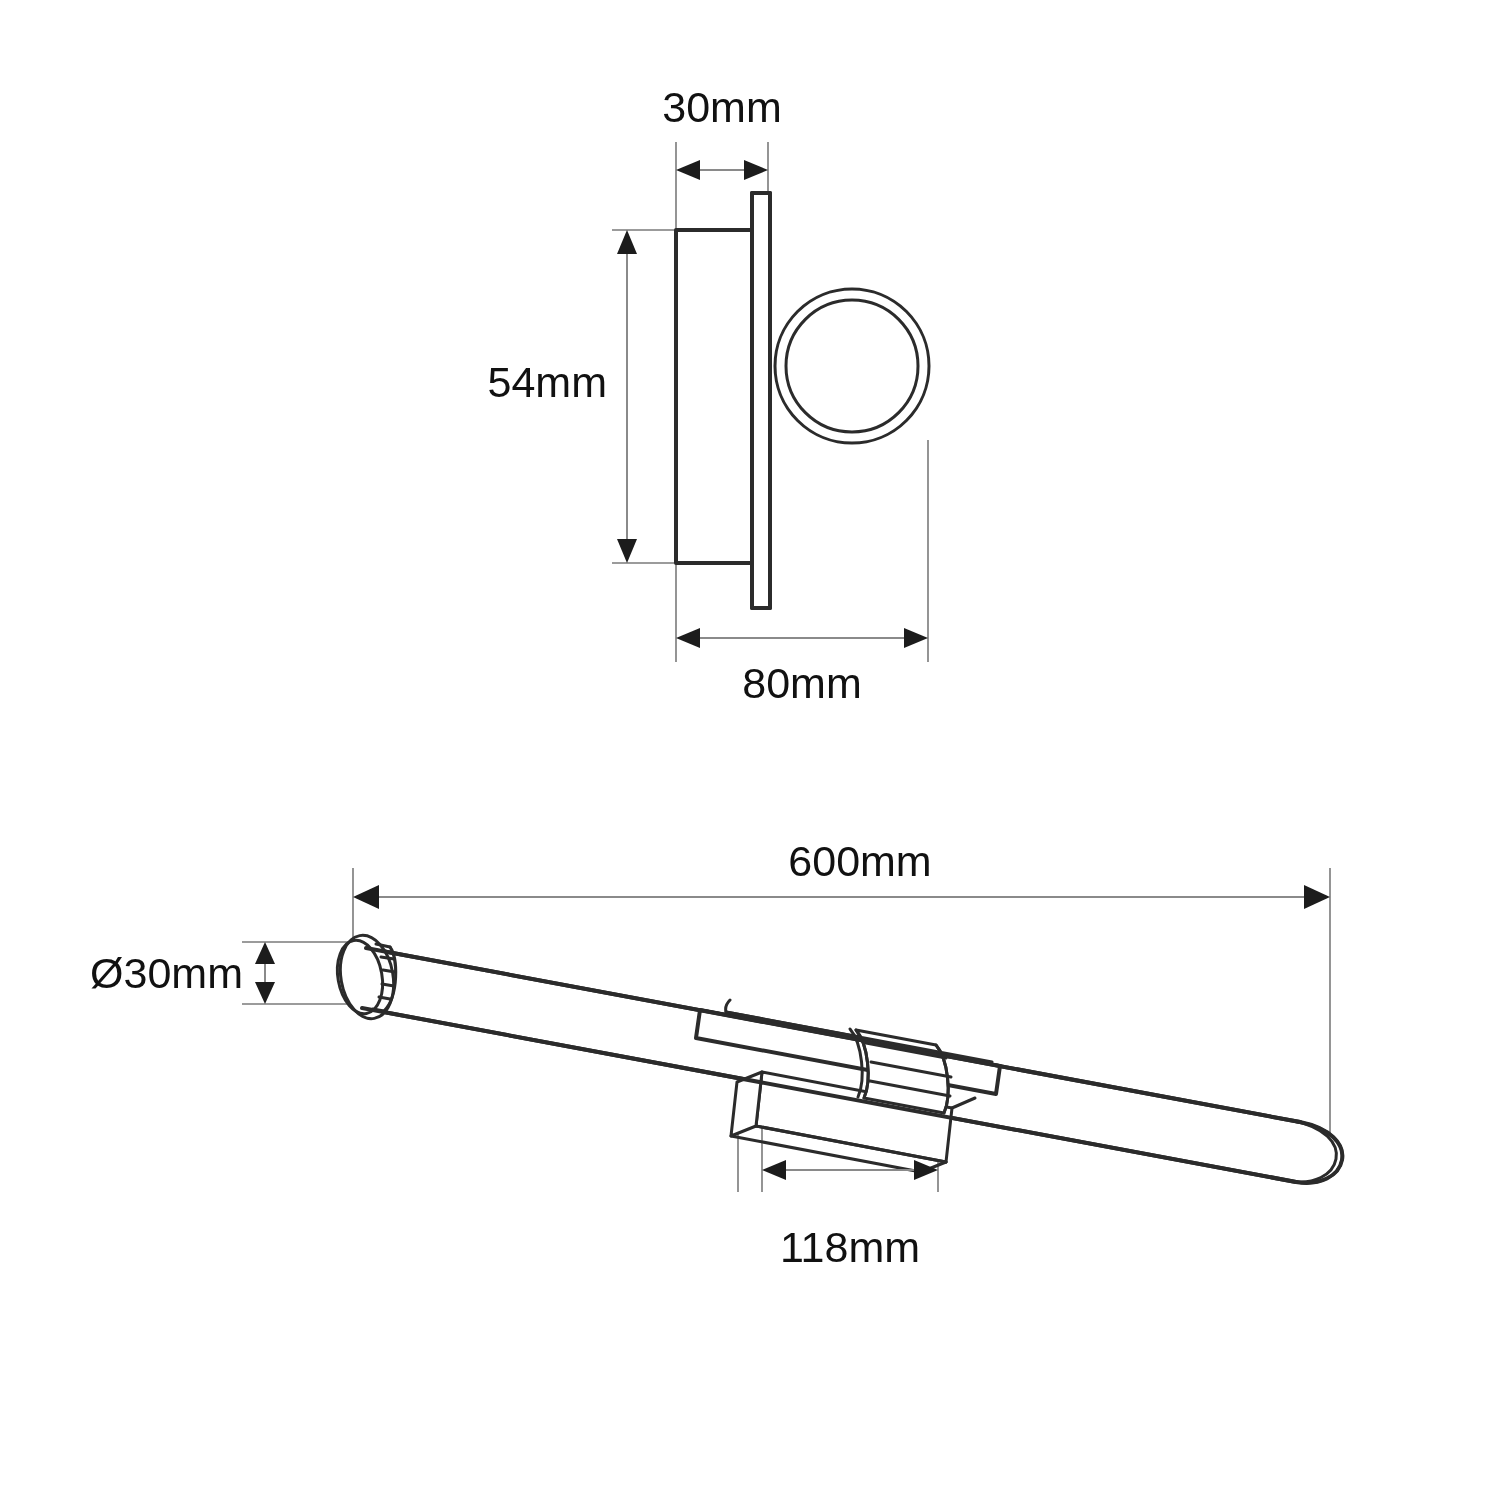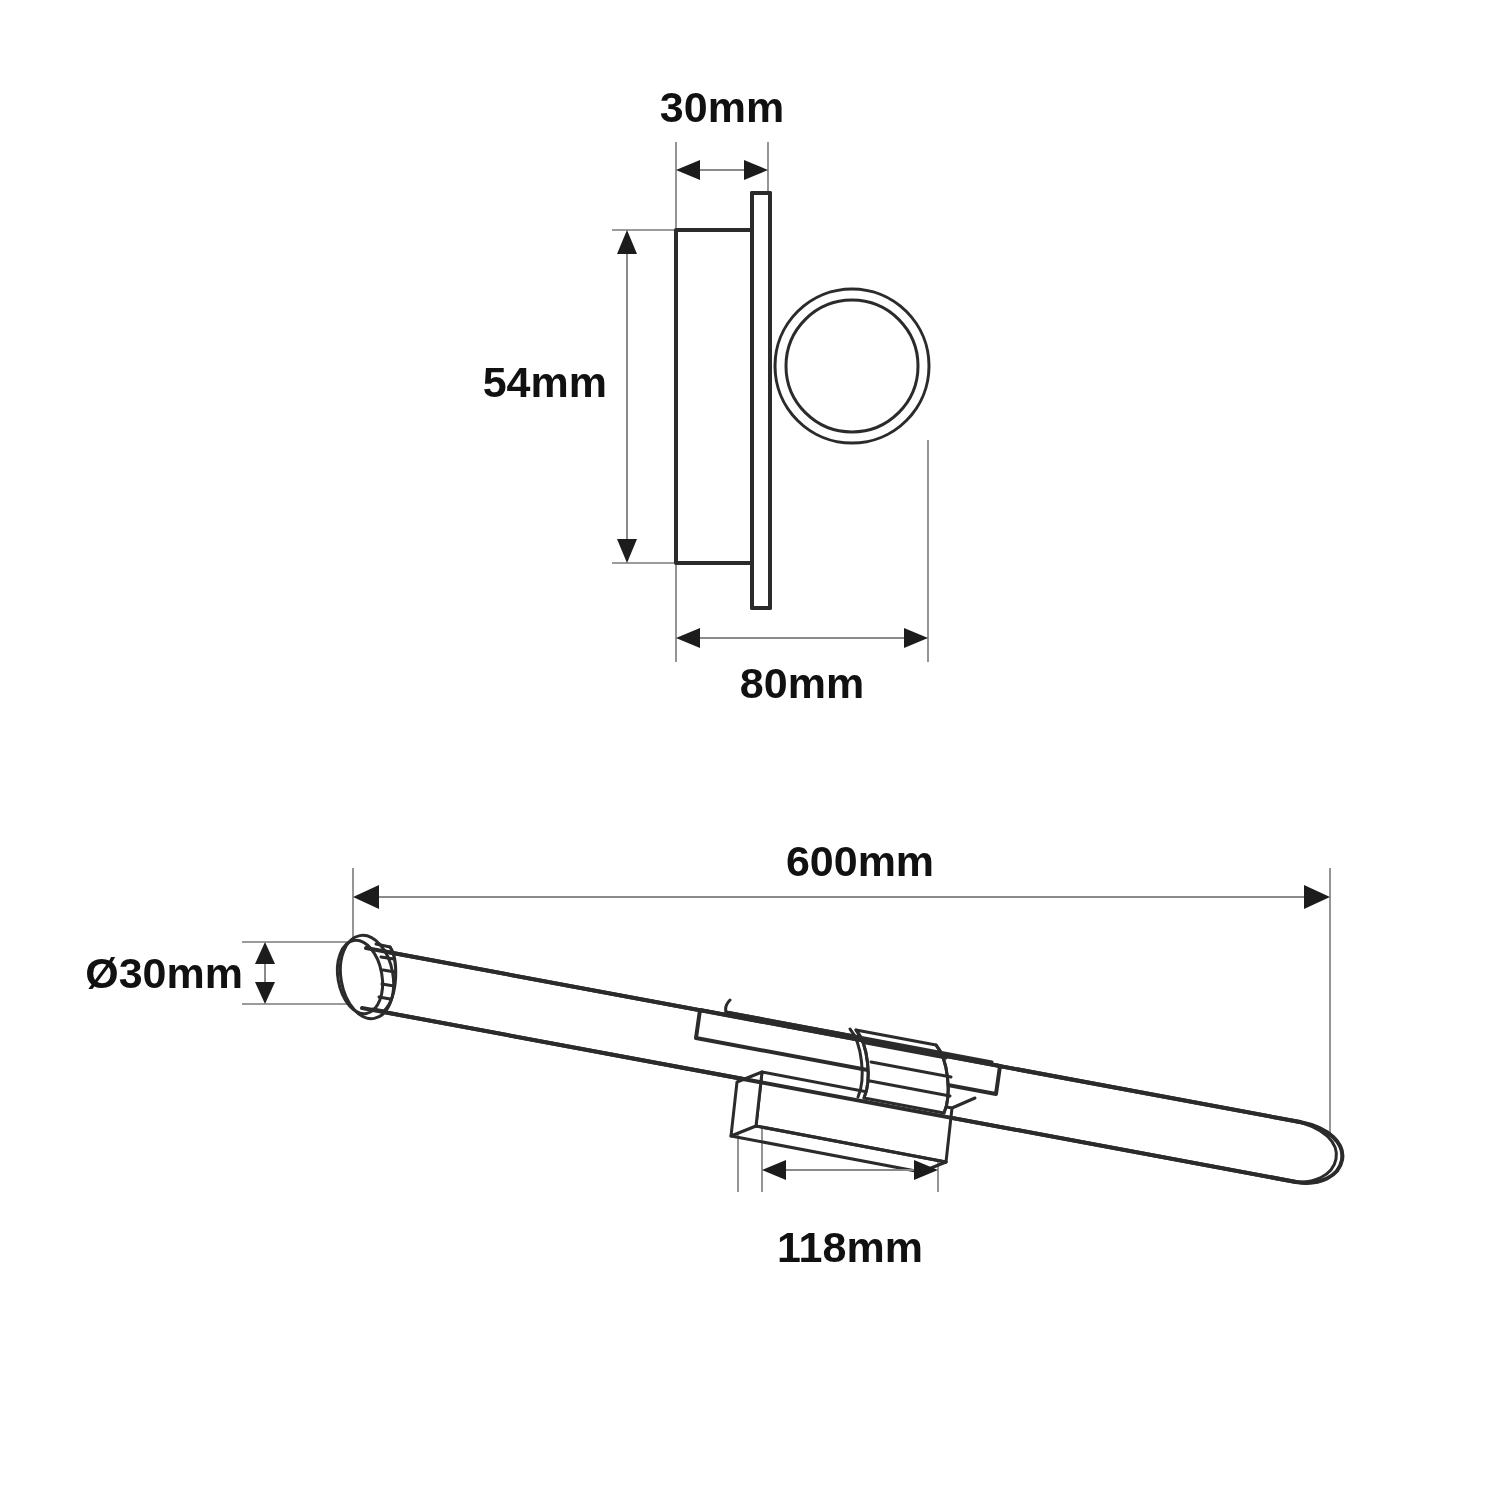--- a/index.html
+++ b/index.html
@@ -10,21 +10,20 @@
   body {
     width: 1500px;
     height: 1500px;
     font-family: "Liberation Sans", sans-serif;
     overflow: hidden;
   }
   #drawing-root {
     position: relative;
     width: 1500px;
     height: 1271px;
-    font-weight: bold;
   }
   svg.tech-drawing {
     display: block;
     width: 1500px;
     height: 1500px;
   }
   .obj-line {
     fill: none;
     stroke: #2b2b2b;
     stroke-width: 4;

